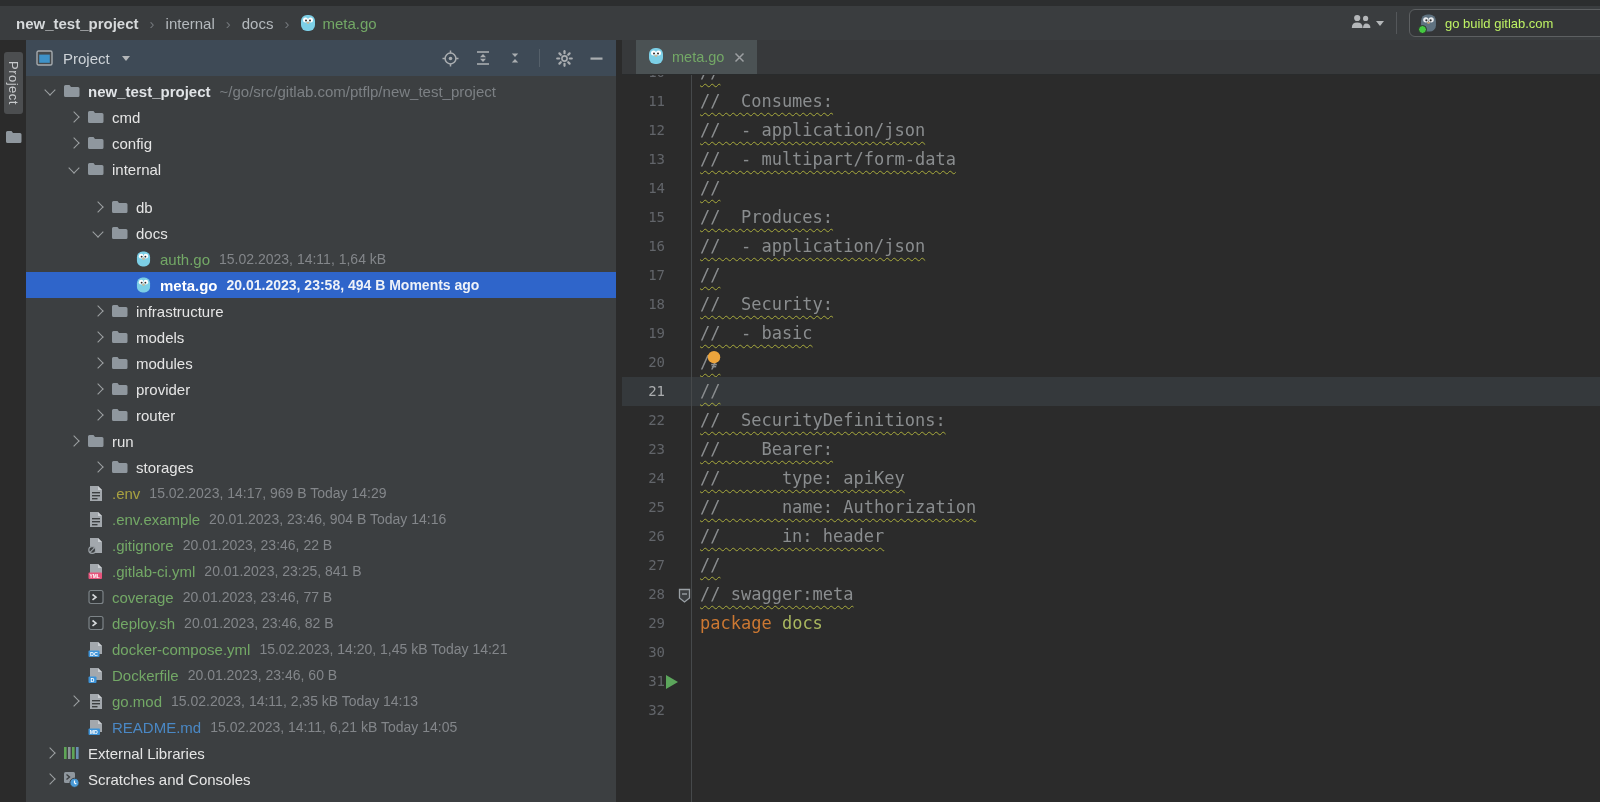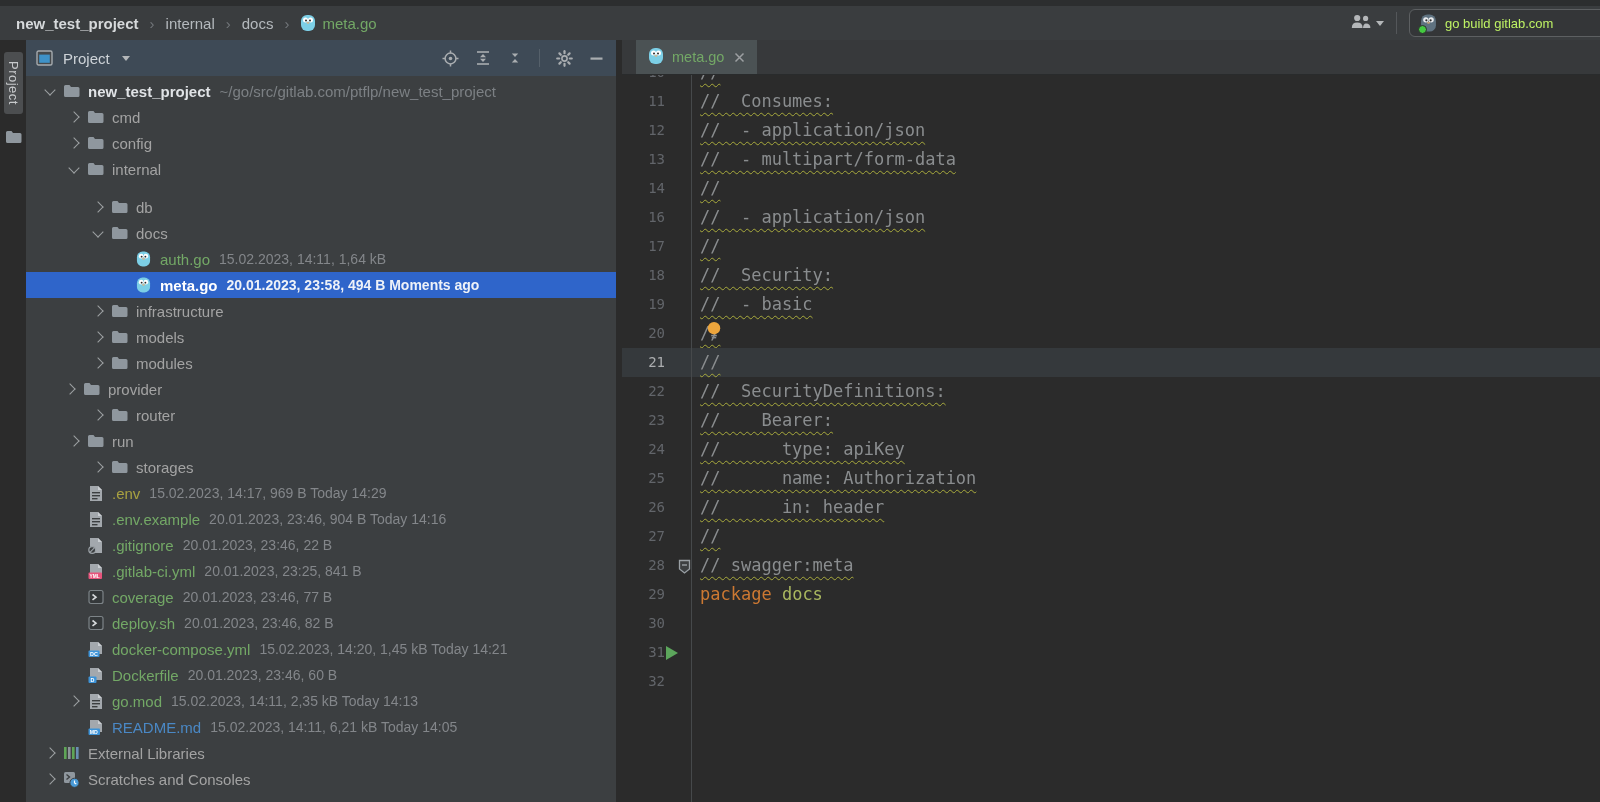--- a/index.html
+++ b/index.html
@@ -38,21 +38,21 @@
   .ph-icons{margin-left:auto;display:flex;align-items:center;gap:16px;}
   .ph-icons .sepline{width:1px;height:18px;background:#55606a;}
   .icon-btn{display:inline-flex;align-items:center;justify-content:center;cursor:default;}
   .tree{position:absolute;left:0;right:0;top:38px;font-size:15px;}
   .row{height:26px;display:flex;align-items:center;white-space:nowrap;color:#bfc4c8;cursor:default;}
   .row .chevbox{width:24px;flex:none;display:flex;justify-content:center;align-items:center;}
   .chev{width:7px;height:7px;border-right:1.6px solid #9da0a3;border-bottom:1.6px solid #9da0a3;
     transform:rotate(-45deg);margin-top:0;}
   .chev.open{transform:rotate(45deg);margin-top:-3px;}
   .row .ficon{width:19px;height:19px;flex:none;margin-right:7px;display:flex;align-items:center;justify-content:center;}
-  .row .label{color:#a3a3a3;}
+  .row .label{color:#e5e5e5;}
   .row .label.c-root{color:#e0e3e6;font-weight:bold;}
   .row .label.c-added{color:#73a866;}
   .row .label.c-ignored{color:#a8a141;}
   .row .label.c-modified{color:#4a88c5;}
   .row .suffix{color:#7c8084;margin-left:9px;}
   .row .meta{color:#83868a;margin-left:9px;font-size:14px;}
   .row.selected{background:#2f65ca;}
   .row.selected .label{color:#ffffff;font-weight:bold;}
   .row.selected .meta{color:#eef2f8;font-weight:bold;}
   
@@ -331,21 +331,21 @@
         <span class="chevbox">
           <span class="chev"></span>
         </span>
         <span class="ficon">
           <svg width="17" height="14" viewBox="0 0 17 14">
             <path d="M1 2.5 q0-1.5 1.5-1.5 h4 l1.5 2 h7 q1.5 0 1.5 1.5 v7 q0 1.5 -1.5 1.5 h-12.5 q-1.5 0 -1.5 -1.5 z" fill="#8f979e"></path>
           </svg>
         </span>
         <span class="label">modules</span>
       </div>
-      <div class="row" style="padding-left: 32px;">
+      <div class="row" style="padding-left: 60px;">
         <span class="chevbox">
           <span class="chev"></span>
         </span>
         <span class="ficon">
           <svg width="17" height="14" viewBox="0 0 17 14">
             <path d="M1 2.5 q0-1.5 1.5-1.5 h4 l1.5 2 h7 q1.5 0 1.5 1.5 v7 q0 1.5 -1.5 1.5 h-12.5 q-1.5 0 -1.5 -1.5 z" fill="#8f979e"></path>
           </svg>
         </span>
         <span class="label">provider</span>
       </div>
@@ -583,20 +583,24 @@
         </div>
         <div class="line">
           <span class="gutter">13</span>
           <span class="codetxt"><span class="t-comment sq">//  - multipart/form-data</span></span>
         </div>
         <div class="line">
           <span class="gutter">14</span>
           <span class="codetxt"><span class="t-comment sq">//</span></span>
         </div>
         <div class="line">
+          <span class="gutter">15</span>
+          <span class="codetxt"><span class="t-comment sq">//  Produces:</span></span>
+        </div>
+        <div class="line">
           <span class="gutter">16</span>
           <span class="codetxt"><span class="t-comment sq">//  - application/json</span></span>
         </div>
         <div class="line">
           <span class="gutter">17</span>
           <span class="codetxt"><span class="t-comment sq">//</span></span>
         </div>
         <div class="line">
           <span class="gutter">18</span>
           <span class="codetxt"><span class="t-comment sq">//  Security:</span></span>

